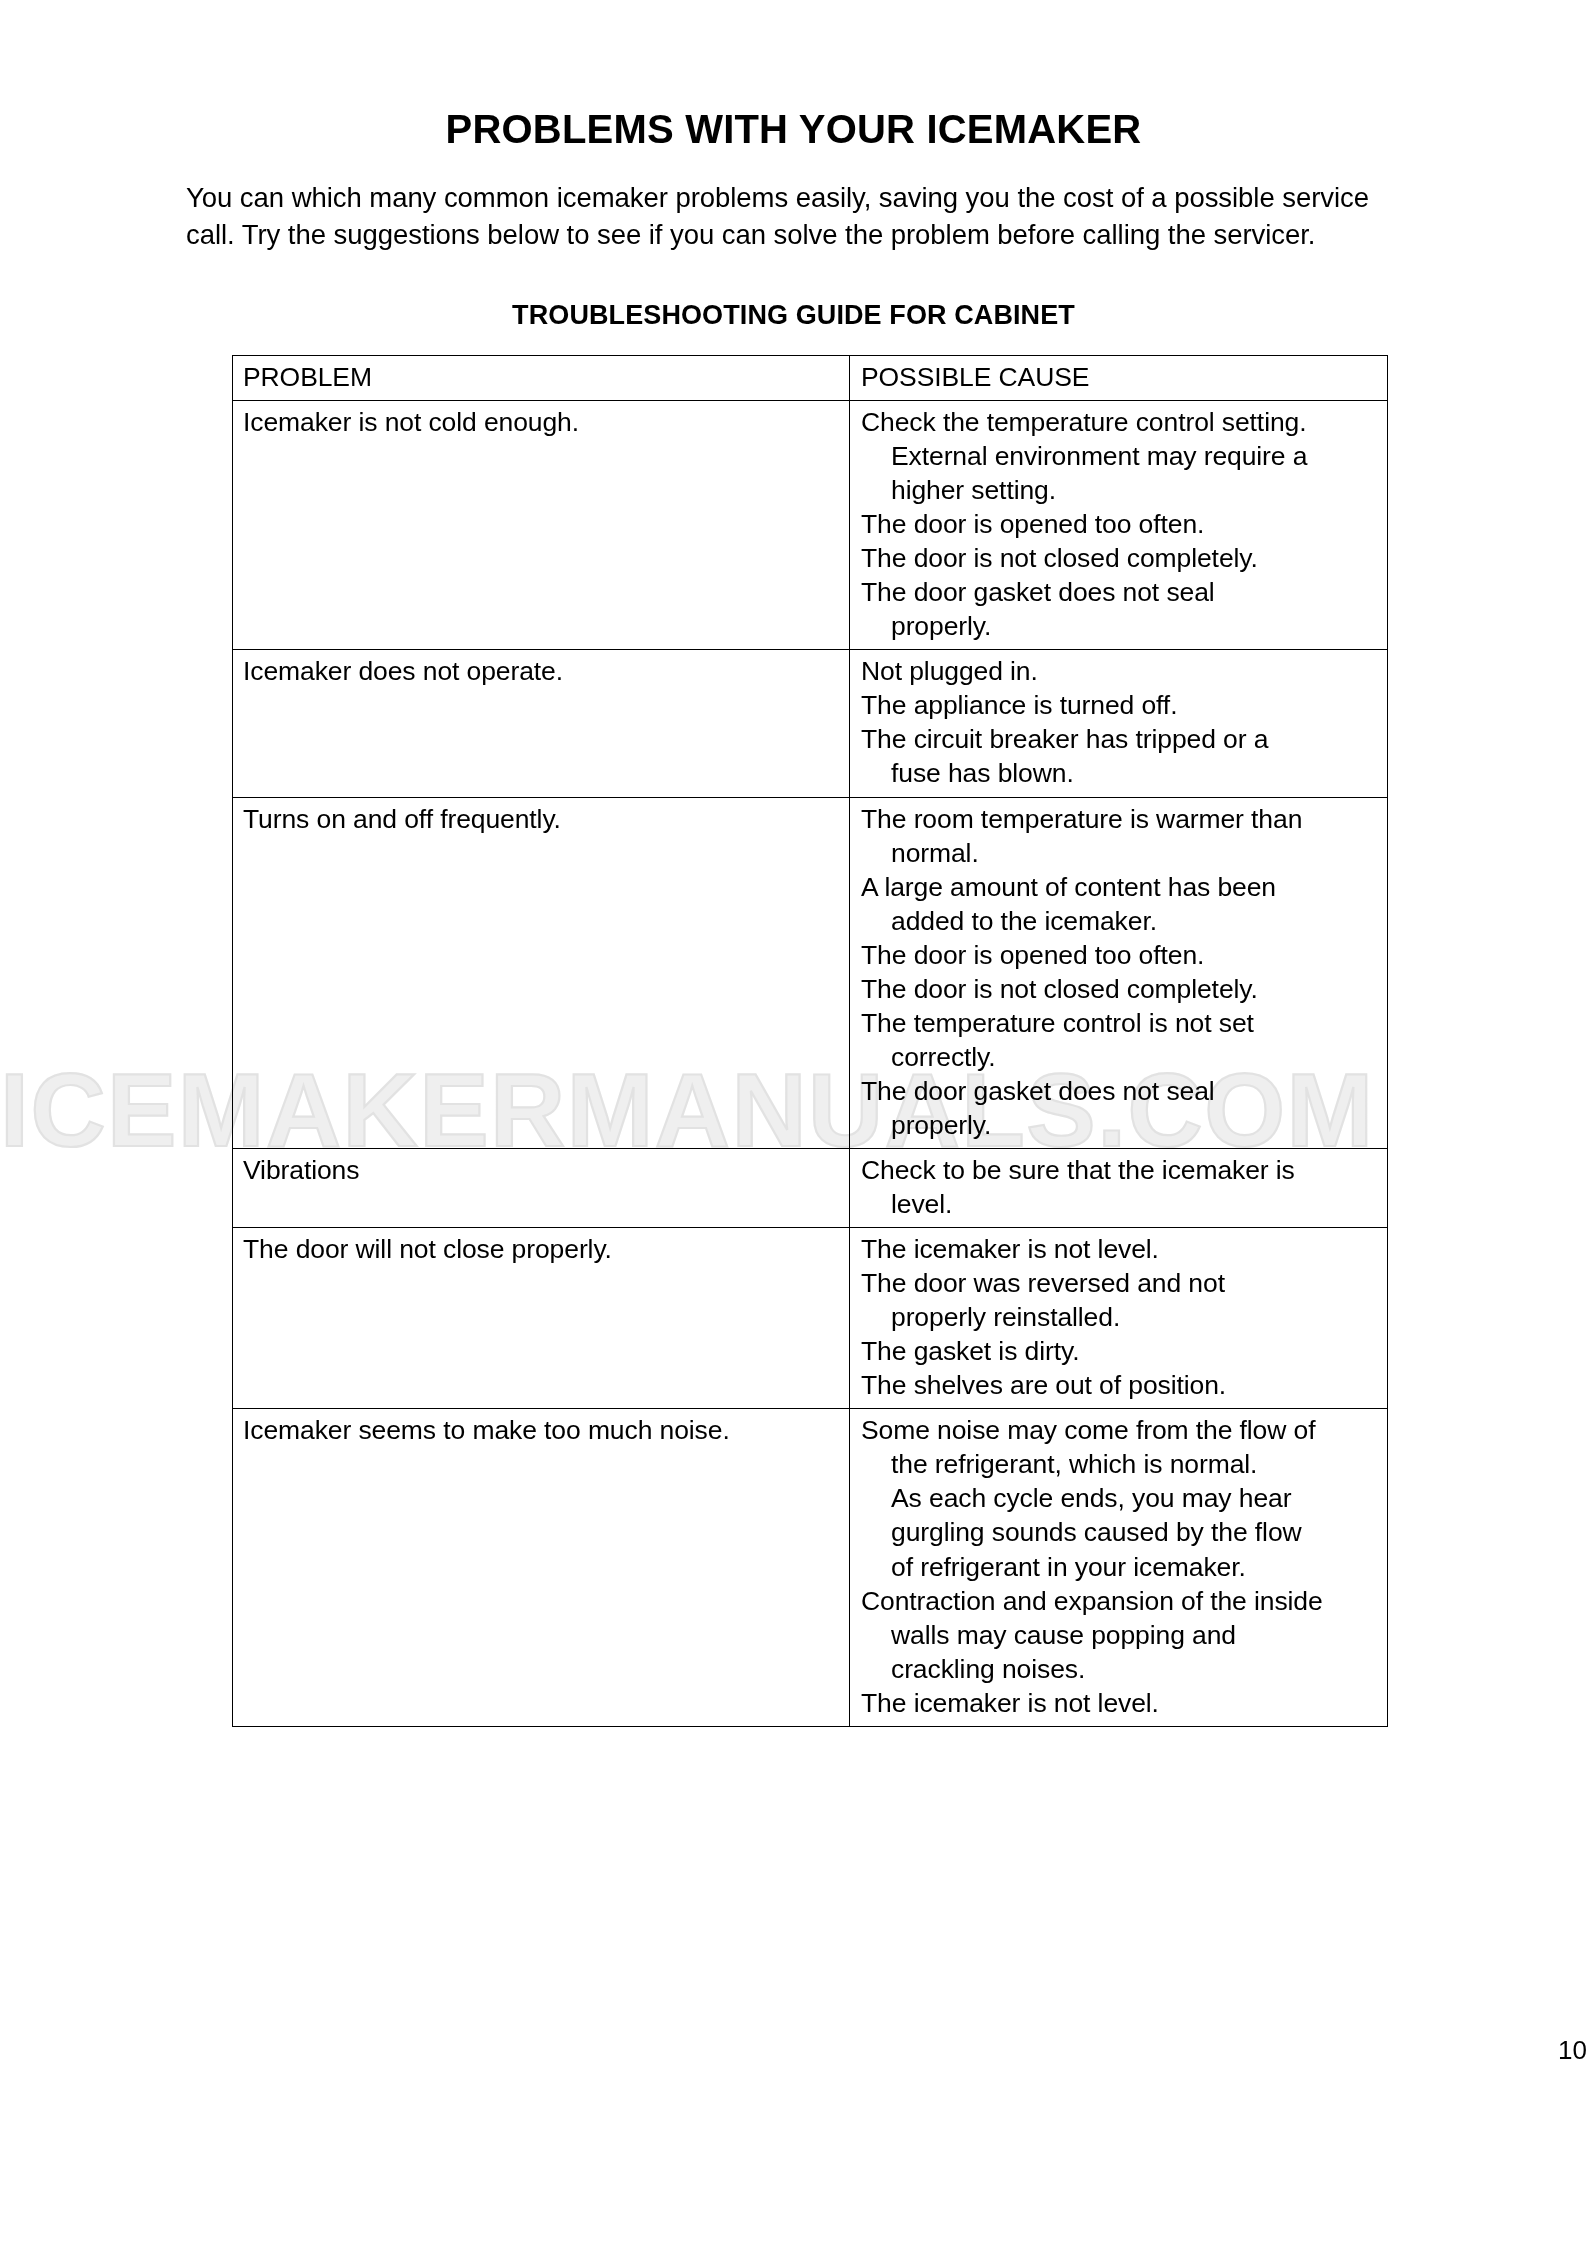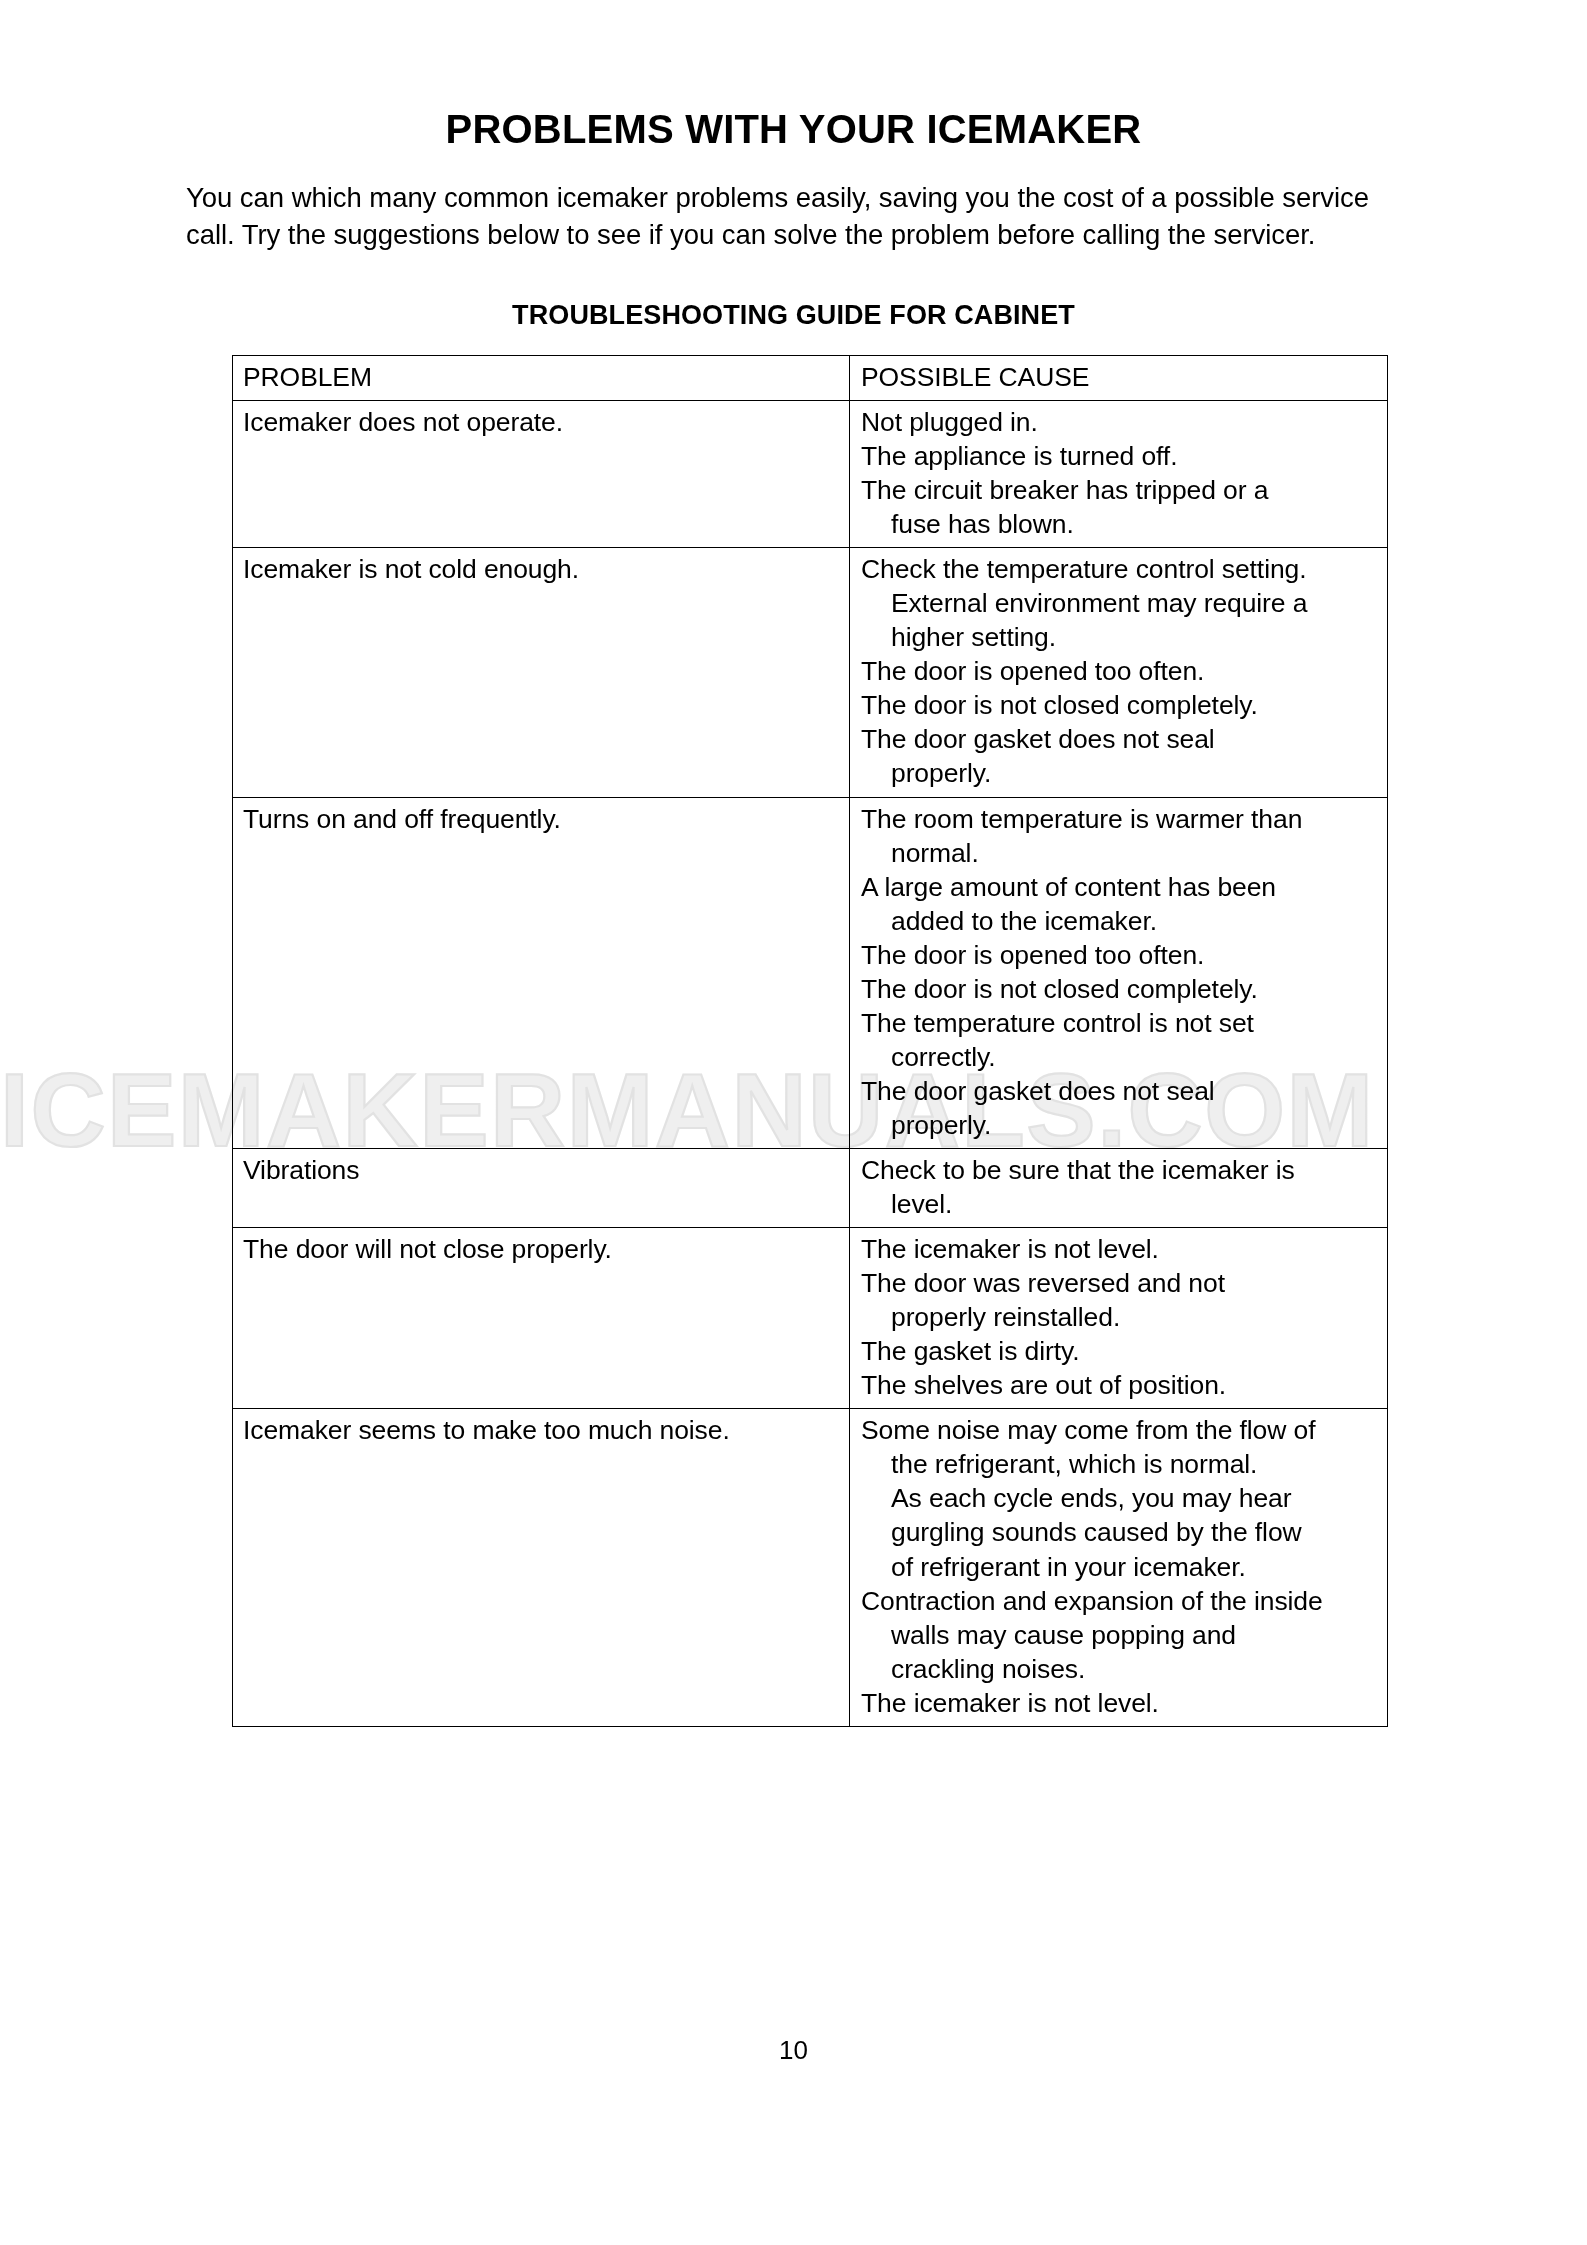--- a/index.html
+++ b/index.html
@@ -100,21 +100,21 @@
     pointer-events: none;
     white-space: nowrap;
     line-height: 1;
   }
 
   .page-number {
     position: absolute;
     left: 0;
     top: 2037px;
     width: 1587px;
-    text-align: center;
+    text-align: right;
     font-size: 26px;
     line-height: 1;
   }
 </style>
 </head>
 <body>
 
 <div class="page">
 
   <div class="watermark">ICEMAKERMANUALS.COM</div>
@@ -127,38 +127,38 @@
 
     <h2 class="table-title">TROUBLESHOOTING GUIDE FOR CABINET</h2>
 
     <table class="tsg">
       <tbody>
         <tr>
           <td class="col-problem">PROBLEM</td>
           <td class="col-cause">POSSIBLE CAUSE</td>
         </tr>
       <tr>
-            <td class="col-problem">Icemaker does not operate.</td>
-            <td class="col-cause">
-              <span class="cause-line">Not plugged in.</span>
-              <span class="cause-line">The appliance is turned off.</span>
-              <span class="cause-line">The circuit breaker has tripped or a</span>
-              <span class="cause-line indent">fuse has blown.</span>
-            </td>
-          </tr>
-          <tr>
             <td class="col-problem">Icemaker is not cold enough.</td>
             <td class="col-cause">
               <span class="cause-line">Check the temperature control setting.</span>
               <span class="cause-line indent">External environment may require a</span>
               <span class="cause-line indent">higher setting.</span>
               <span class="cause-line">The door is opened too often.</span>
               <span class="cause-line">The door is not closed completely.</span>
               <span class="cause-line">The door gasket does not seal</span>
               <span class="cause-line indent">properly.</span>
+            </td>
+          </tr>
+          <tr>
+            <td class="col-problem">Icemaker does not operate.</td>
+            <td class="col-cause">
+              <span class="cause-line">Not plugged in.</span>
+              <span class="cause-line">The appliance is turned off.</span>
+              <span class="cause-line">The circuit breaker has tripped or a</span>
+              <span class="cause-line indent">fuse has blown.</span>
             </td>
           </tr>
           <tr>
             <td class="col-problem">Turns on and off frequently.</td>
             <td class="col-cause">
               <span class="cause-line">The room temperature is warmer than</span>
               <span class="cause-line indent">normal.</span>
               <span class="cause-line">A large amount of content has been</span>
               <span class="cause-line indent">added to the icemaker.</span>
               <span class="cause-line">The door is opened too often.</span>

